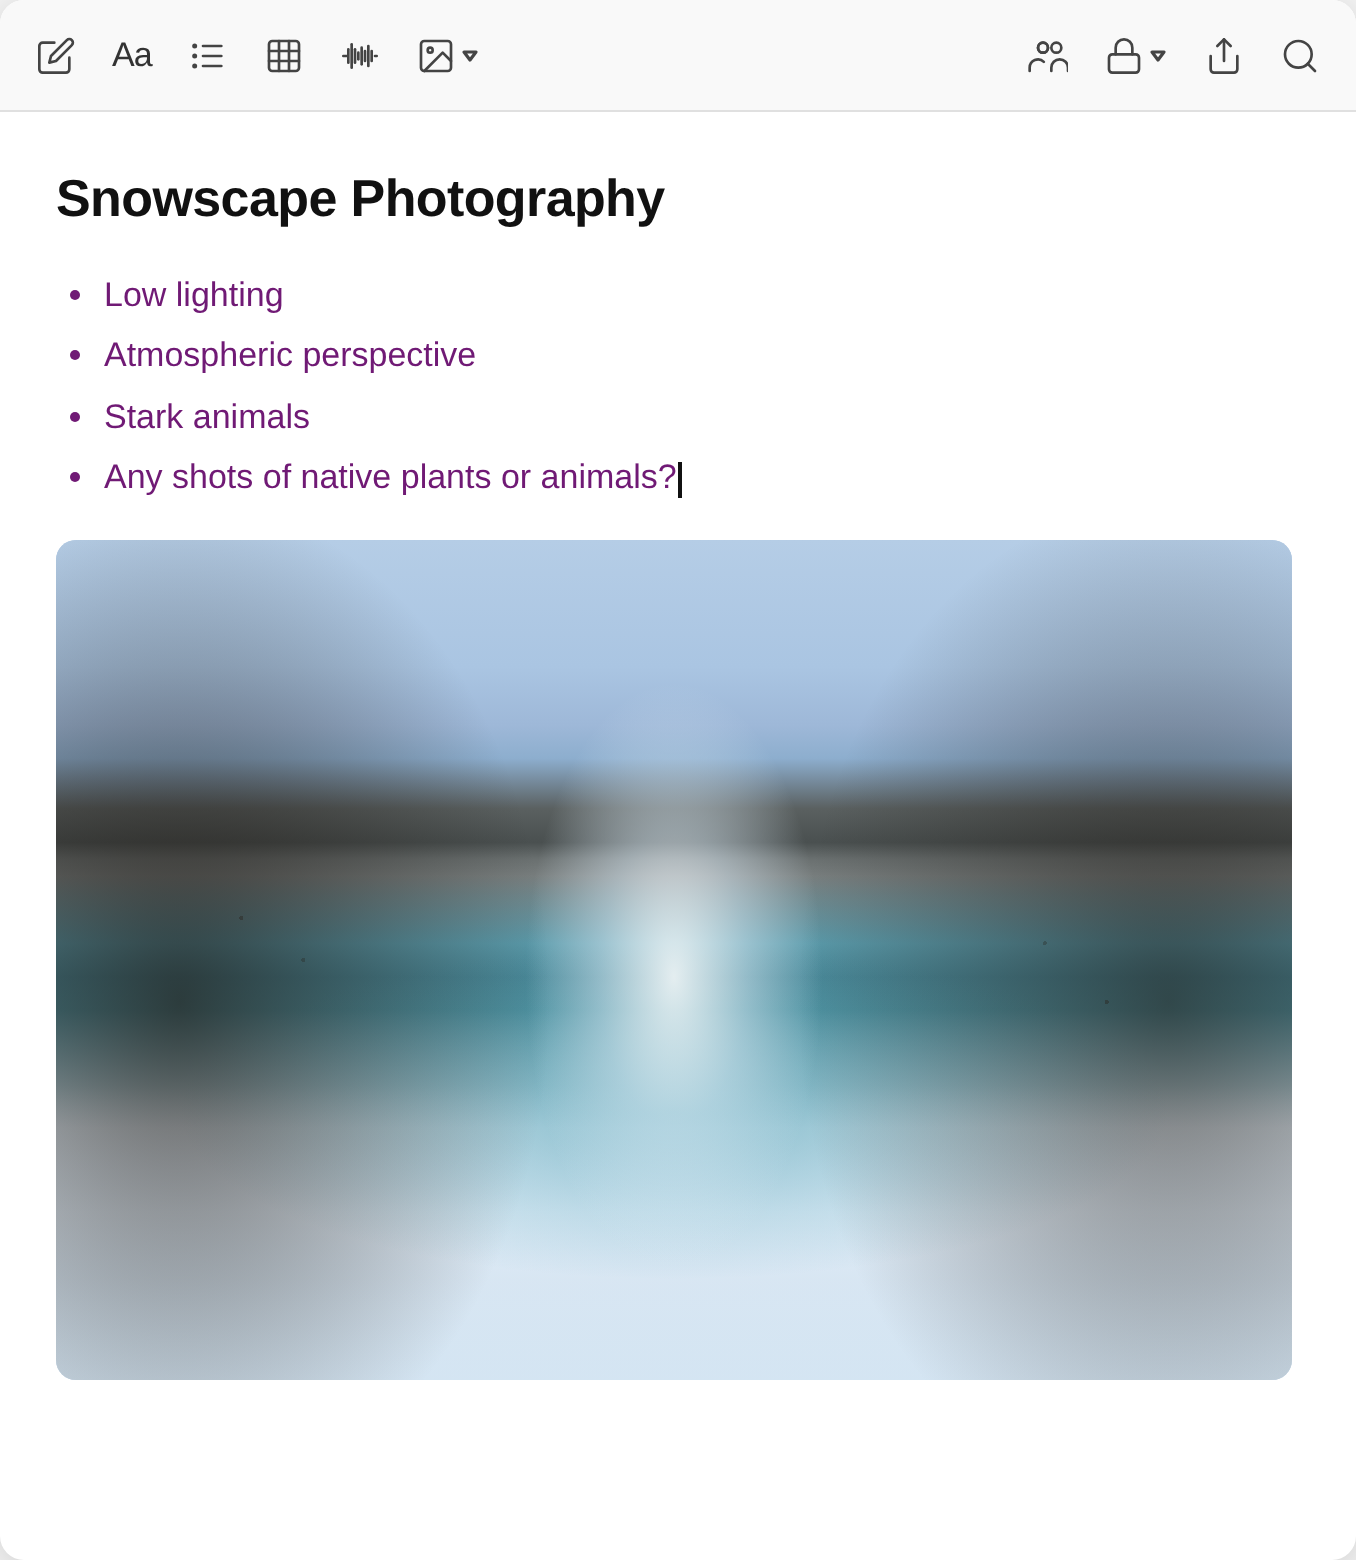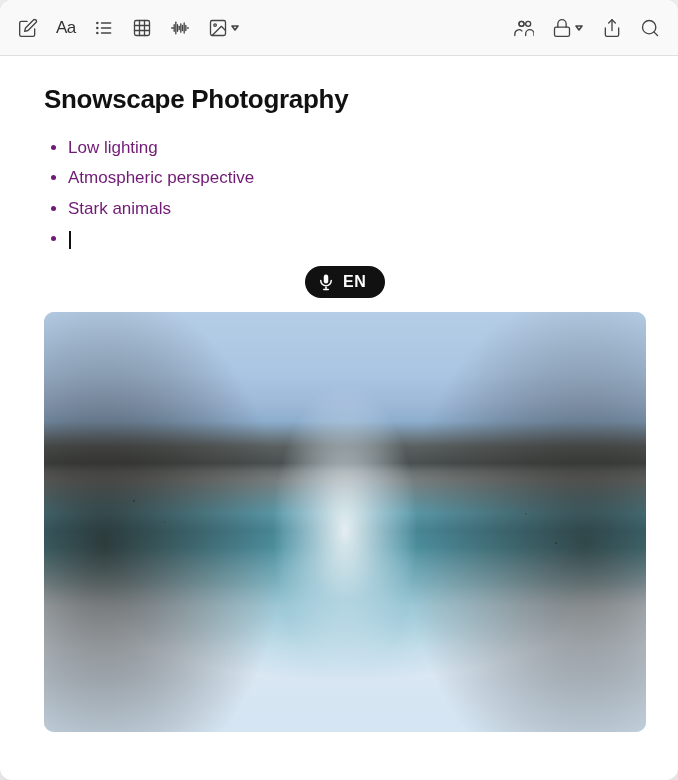--- a/index.html
+++ b/index.html
@@ -68,21 +68,21 @@
 
     .toolbar-right {
       display: flex;
       align-items: center;
       gap: 18px;
     }
 
     
     .content {
       flex: 1;
-      padding: 28px 32px 20px 44px;
+      padding: 28px 32px 20px 28px;
       overflow-y: auto;
       position: relative;
     }
 
     .doc-title {
       font-size: 26px;
       font-weight: 700;
       color: #111;
       margin-bottom: 20px;
       letter-spacing: -0.3px;
@@ -360,35 +360,24 @@
       <li>
         <span>Low lighting</span>
       </li>
       <li>
         <span>Atmospheric perspective</span>
       </li>
       <li>
         <span>Stark animals</span>
       </li>
       <li>
-        <span class="cursor"></span>
+        <span>Any shots of native plants or animals?</span><span class="cursor"></span>
       </li>
     </ul>
 
-    <div class="mic-pill-wrapper">
-      <div class="mic-pill">
-        <svg class="mic-icon-svg" viewBox="0 0 24 24">
-          <rect x="9" y="2" width="6" height="12" rx="3" fill="white"></rect>
-          <path d="M5 10a7 7 0 0 0 14 0" stroke="white" stroke-width="2" fill="none" stroke-linecap="round"></path>
-          <line x1="12" y1="19" x2="12" y2="22" stroke="white" stroke-width="2" stroke-linecap="round"></line>
-          <line x1="9" y1="22" x2="15" y2="22" stroke="white" stroke-width="2" stroke-linecap="round"></line>
-        </svg>
-        <span>EN</span>
-      </div>
-    </div>
 
     <div class="photo-container">
       <div class="snowscape-photo">
         <div class="landscape-overlay"></div>
       </div>
     </div>
 
   </div>
 </div>
 

